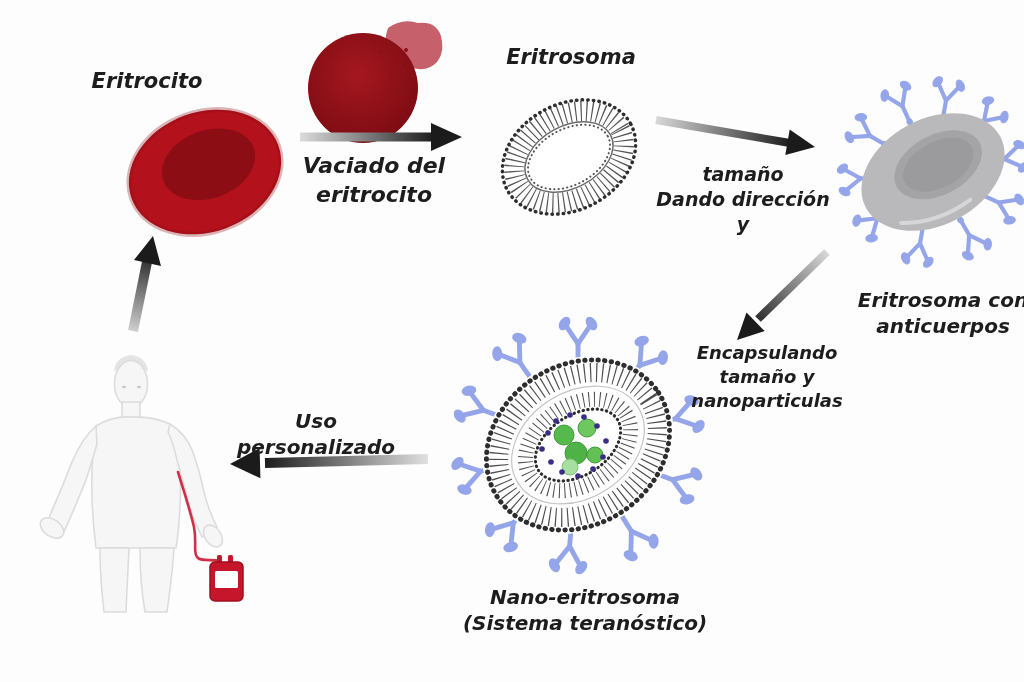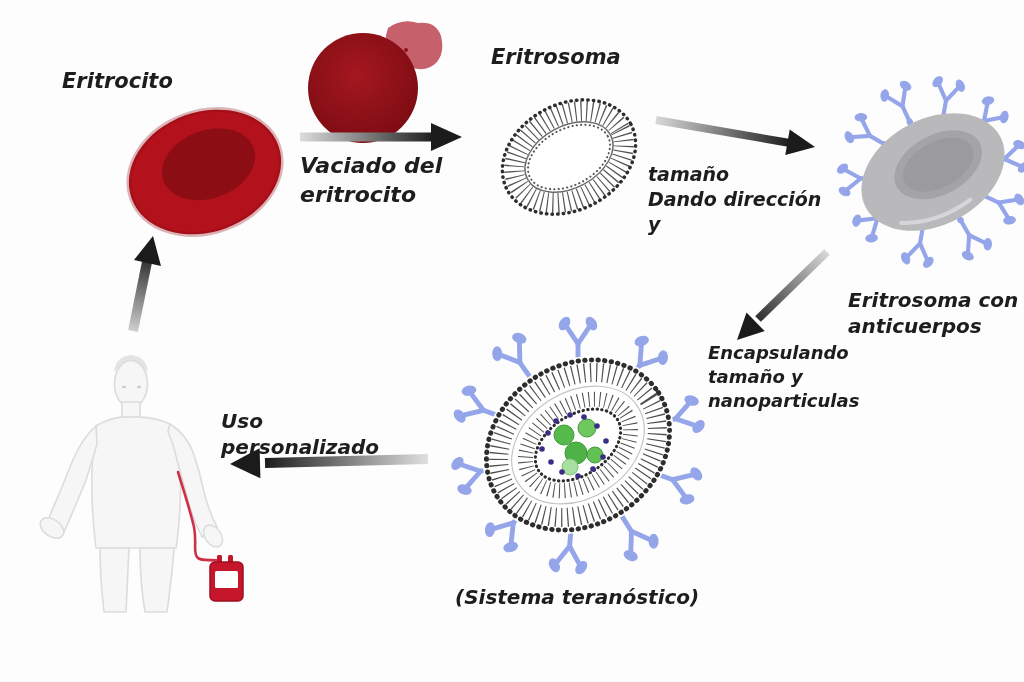--- a/index.html
+++ b/index.html
@@ -3,21 +3,21 @@
 <meta charset="utf-8">
 <style>
   html,body{margin:0;padding:0;background:#ffffff;}
   .canvas{
     position:relative;width:1024px;height:682px;background:#fdfdfd;
     overflow:hidden;font-family:"DejaVu Sans","Liberation Sans",sans-serif;
   }
   .canvas svg{position:absolute;left:0;top:0;}
   .lbl{
     position:absolute;font-weight:700;font-style:italic;color:#1d1d1d;
-    line-height:1.32;
+    text-align:center;line-height:1.32;
   }
   .lbl span{display:block;}
 </style>
 </head>
 <body>
 
 <div class="canvas">
 
 <svg width="1024" height="682" viewBox="0 0 1024 682" xmlns="http://www.w3.org/2000/svg">
   <defs>
@@ -216,25 +216,26 @@
 <div class="lbl" style="left:648px;top:162px;width:190px;font-size:19px;">
   <span>tamaño</span>
   <span>Dando dirección y</span>
 </div>
 
 <div class="lbl" style="left:848px;top:287px;width:190px;font-size:20px;">
   <span>Eritrosoma con</span>
   <span>anticuerpos</span>
 </div>
 
-<div class="lbl" style="left:708px;top:341px;width:190px;font-size:18px;">
+<div class="lbl" style="left:672px;top:341px;width:190px;font-size:18px;">
   <span>Encapsulando</span>
   <span>tamaño y</span>
   <span>nanoparticulas</span>
 </div>
 
 <div class="lbl" style="left:455px;top:584px;width:260px;font-size:20px;">
+  <span>Nano-eritrosoma</span>
   <span>(Sistema teranóstico)</span>
 </div>
 
 <div class="lbl" style="left:221px;top:408px;width:190px;font-size:20px;">Uso personalizado</div>
 
 </div>
 
 </body></html>

